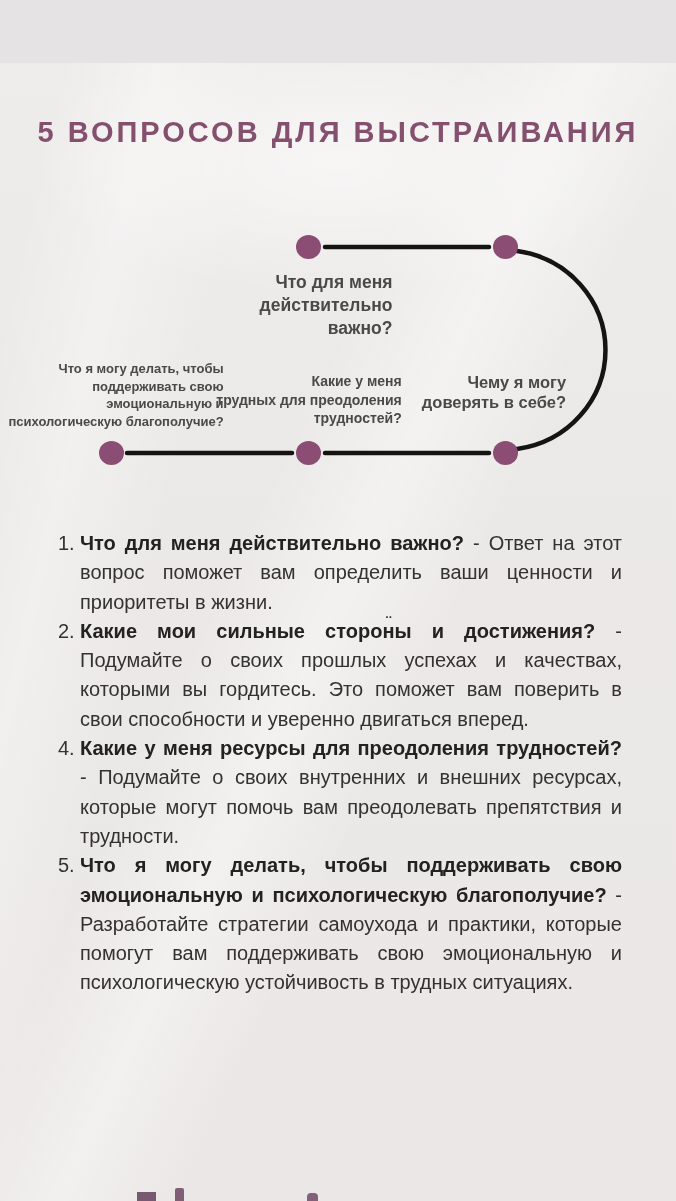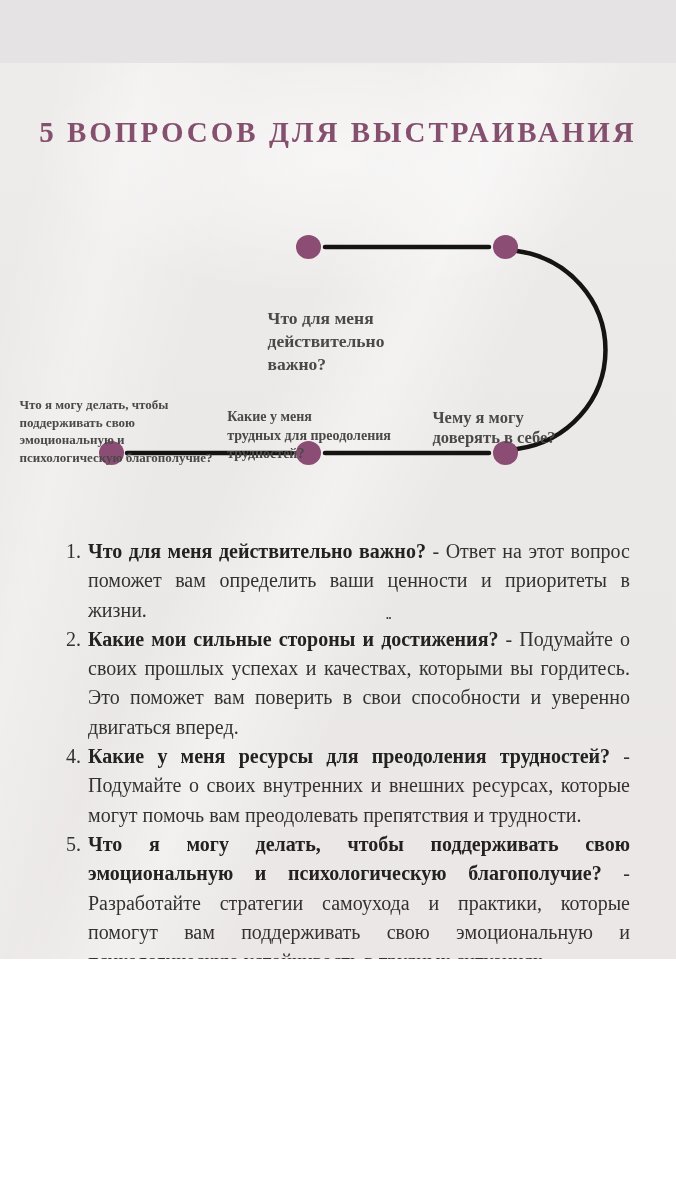--- a/index.html
+++ b/index.html
@@ -1,18 +1,18 @@
 <!DOCTYPE html>
 <html><head>
 <meta charset="utf-8">
 <style>
   html,body{margin:0;padding:0;}
   .page{
-    position:relative;width:676px;height:959px;overflow:hidden;
-    font-family:Liberation Serif, serif;
+    position:relative;width:676px;height:1201px;overflow:hidden;
+    font-family:Liberation Sans, sans-serif;
     background-color:#ece9e8;
     background-image:
       radial-gradient(ellipse 430px 190px at 50% 160px, rgba(255,255,255,.55), rgba(255,255,255,0) 72%),
       linear-gradient(115deg, rgba(255,255,255,0) 40%, rgba(255,255,255,.38) 50%, rgba(255,255,255,0) 60%),
       linear-gradient(103deg, rgba(255,255,255,0) 8%, rgba(255,255,255,.30) 18%, rgba(255,255,255,0) 30%),
       linear-gradient(180deg, #efedec 0%, #ebe9e8 45%, #eae7e6 100%);
   }
   .top-band{position:absolute;left:0;top:0;width:676px;height:63px;background:#e5e3e4;}
   .title{
     position:absolute;left:0;top:115px;width:676px;margin:0;text-align:center;
@@ -22,29 +22,29 @@
   .diagram{position:absolute;left:0;top:0;width:676px;height:1201px;pointer-events:none;}
   .connectors{position:absolute;left:0;top:0;}
   .dot{position:absolute;width:25px;height:24px;border-radius:50%;background:#8b4d73;}
   .dot-a{left:296px;top:235px;}
   .dot-b{left:493px;top:235px;}
   .dot-c1{left:99px;top:441px;}
   .dot-c2{left:296px;top:441px;}
   .dot-c3{left:493px;top:441px;}
   .dlabel{
     position:absolute;transform:translateX(-50%);
-    font-weight:700;color:#4a4948;text-align:left;white-space:pre-line;margin-top:36px;
+    font-weight:700;color:#4a4948;text-align:right;white-space:pre-line;
   }
   .l1{left:326px;top:271px;font-size:17.5px;line-height:23px;}
   .l2{left:508px;top:280px;font-size:14.5px;line-height:18.5px;}
   .l3{left:116px;top:360px;font-size:13px;line-height:17.5px;}
   .l4{left:309px;top:372px;font-size:14px;line-height:18.5px;}
   .l5{left:494px;top:372px;font-size:16.5px;line-height:20px;}
   .qlist{
-    position:absolute;left:58px;top:529px;width:564px;margin:8px;padding:0;list-style:none;
+    position:absolute;left:58px;top:529px;width:564px;margin:0;padding:0;list-style:none;
     font-size:20px;line-height:29.3px;color:#343230;
   }
   .qitem{text-align:justify;padding-left:22px;text-indent:-22px;}
   .qnum{display:inline-block;width:22px;text-indent:0;}
   .qbold{font-weight:700;color:#232220;}
   .footer-text{
     position:absolute;left:48px;top:1084px;width:577px;margin:0;
     font-size:20px;line-height:29.3px;color:#343230;text-align:justify;
   }
   .stray-mark{position:absolute;left:386px;top:614px;font-size:16px;font-weight:700;color:#343230;}

